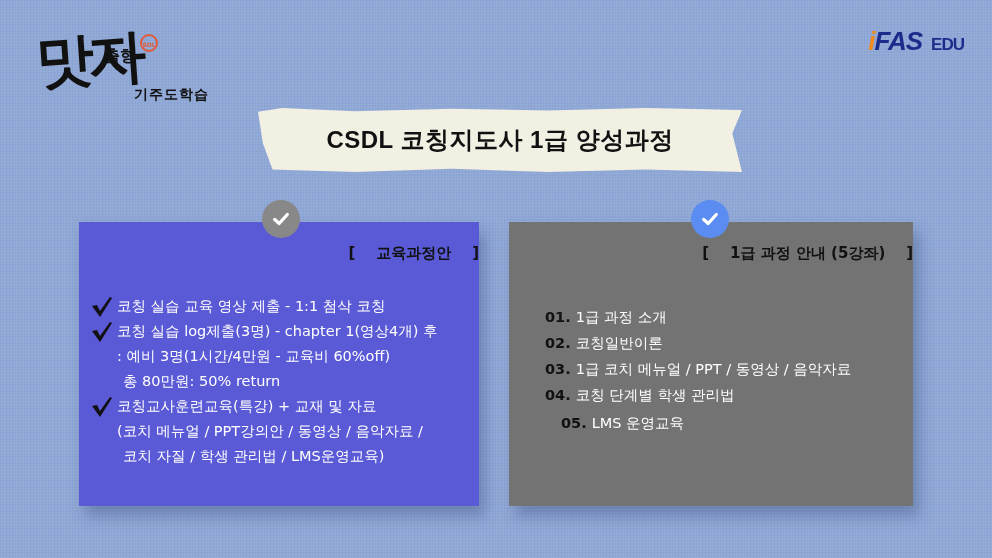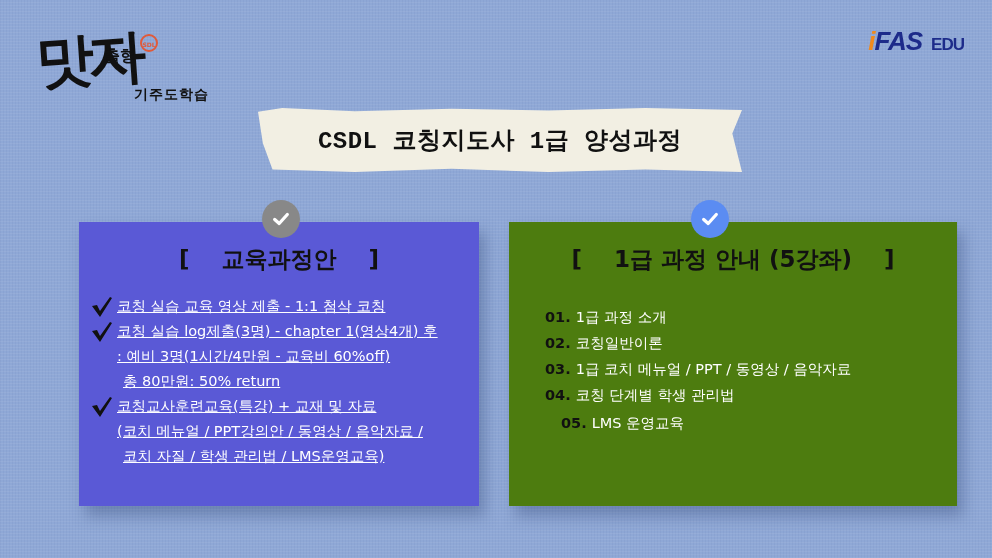--- a/index.html
+++ b/index.html
@@ -101,43 +101,43 @@
       top: 108px;
       width: 484px;
       height: 64px;
       background: #f2efe3;
       clip-path: polygon(0% 6%, 5% 0%, 20% 5%, 40% 1%, 60% 4%, 80% 0%, 100% 3%, 98% 40%, 100% 100%, 80% 96%, 60% 100%, 40% 95%, 20% 100%, 3% 96%, 1% 55%);
       display: flex;
       align-items: center;
       justify-content: center;
     }
     .title-text {
-      font-family: Liberation Mono, monospace;
+      font-family: Liberation Sans, sans-serif;
       font-size: 24px;
       font-weight: bold;
       color: #111;
       letter-spacing: 0.5px;
     }
 
     
     .card {
       position: absolute;
       top: 222px;
       height: 284px;
       box-shadow: 6px 10px 14px rgba(40, 60, 110, 0.35);
     }
     .card-left {
       left: 79px;
       width: 400px;
       background: #5a59d6;
     }
     .card-right {
       left: 509px;
-      width: 448px;
-      background: #4d7c0f;
+      width: 404px;
+      background: #737373;
     }
 
     .check-badge {
       position: absolute;
       top: -22px;
       width: 38px;
       height: 38px;
       border-radius: 50%;
       display: flex;
       align-items: center;
@@ -154,41 +154,40 @@
     .check-badge svg {
       width: 18px;
       height: 18px;
     }
 
     .card-heading {
       position: absolute;
       top: 22px;
       left: 0;
       right: 0;
-      text-align: center;
-      font-size: 23px;
+      text-align: right;
+      font-size: 15px;
       font-weight: bold;
       color: #111;
       white-space: pre;
     }
 
     .left-list {
       position: absolute;
       left: 12px;
       top: 72px;
       right: 8px;
       color: #ffffff;
       font-size: 14.5px;
       line-height: 25px;
     }
     .left-row {
       display: flex;
       align-items: center;
       white-space: nowrap;
-      text-decoration: underline;
     }
     .tick {
       display: inline-block;
       width: 22px;
       height: 20px;
       flex: 0 0 22px;
       margin-right: 4px;
     }
     .indent {
       padding-left: 26px;

